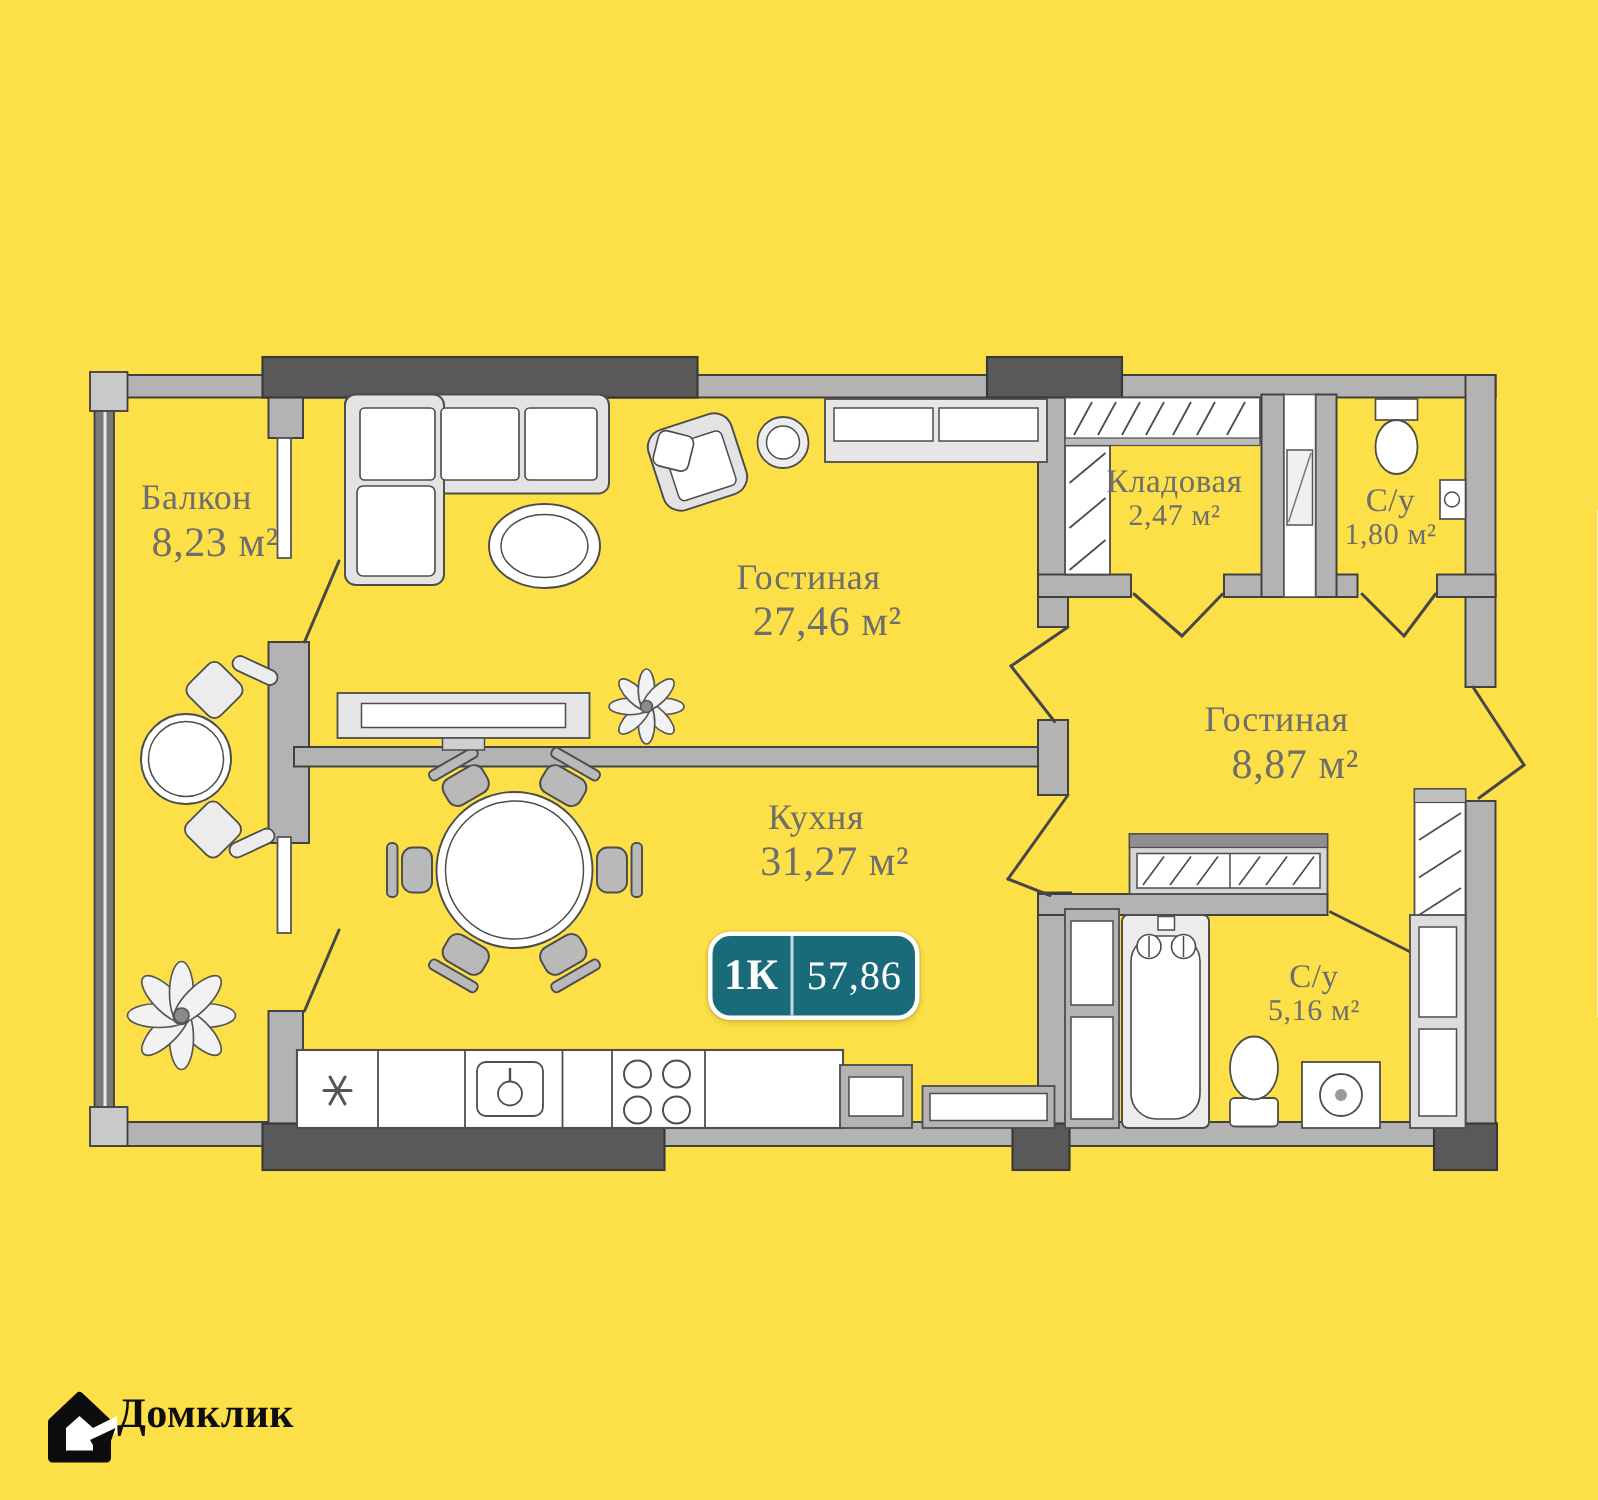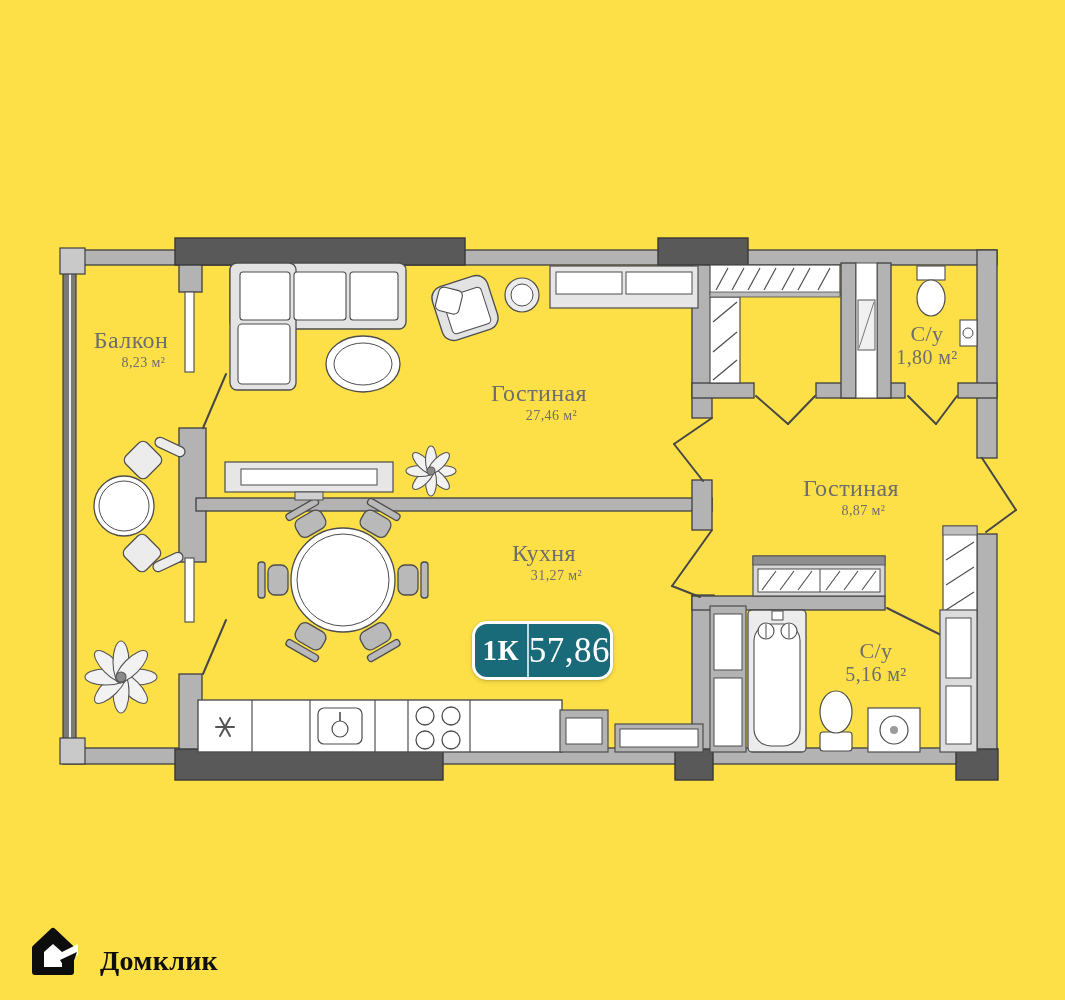--- a/index.html
+++ b/index.html
@@ -23,21 +23,21 @@
     text-align:center;
     color:var(--label_gray);
     line-height:1.08;
     letter-spacing:.4px;
     white-space:nowrap;
     user-select:none;
   }
   .room-label .rl-name{display:block;}
   .room-label .rl-area{display:block;margin-top:1px;}
   .lbl-lg .rl-name{font-size:24px;}
-  .lbl-lg .rl-area{font-size:14px;margin-left:25px;}
+  .lbl-lg .rl-area{font-size:28px;margin-left:25px;}
   .lbl-md .rl-name{font-size:22px;}
   .lbl-md .rl-area{font-size:20px;}
 
   
   .badge{
     position:absolute;
     left:472px;top:621px;
     width:141px;height:59px;
     box-sizing:border-box;
     background:var(--badge_teal);
@@ -53,27 +53,27 @@
     color:#ffffff;font-weight:700;font-size:29px;letter-spacing:.5px;border-radius:11px;
   }
   .badge-divider{
     width:2px;background:#aft;
     background:#b9dde3;
     margin:0;
   }
   .badge-area{
     flex:1;
     display:flex;align-items:center;justify-content:center;
-    color:#ffffff;font-weight:400;font-size:35px;letter-spacing:.5px;
+    color:#ffffff;font-weight:400;font-size:27px;letter-spacing:.5px;
   }
 
   
   .logo{
     position:absolute;left:30px;top:927px;
-    display:flex;align-items:flex-end;gap:22px;
+    display:flex;align-items:flex-start;gap:0;
   }
   .logo-text{
     font-size:28px;font-weight:800;color:#0e0e0e;letter-spacing:.3px;
   }
 </style>
 </head>
 <body>
 
 <div class="stage">
 
@@ -349,20 +349,24 @@
     <span class="rl-area">8,23 м²</span>
   </div>
   <div class="room-label lbl-lg" style="left:539px;top:402px">
     <span class="rl-name">Гостиная</span>
     <span class="rl-area">27,46 м²</span>
   </div>
   <div class="room-label lbl-lg" style="left:544px;top:562px">
     <span class="rl-name">Кухня</span>
     <span class="rl-area">31,27 м²</span>
   </div>
+  <div class="room-label lbl-md" style="left:783px;top:332px">
+    <span class="rl-name">Кладовая</span>
+    <span class="rl-area">2,47 м²</span>
+  </div>
   <div class="room-label lbl-md" style="left:927px;top:345px">
     <span class="rl-name">С/у</span>
     <span class="rl-area">1,80 м²</span>
   </div>
   <div class="room-label lbl-lg" style="left:851px;top:497px">
     <span class="rl-name">Гостиная</span>
     <span class="rl-area">8,87 м²</span>
   </div>
   <div class="room-label lbl-md" style="left:876px;top:662px">
     <span class="rl-name">С/у</span>

